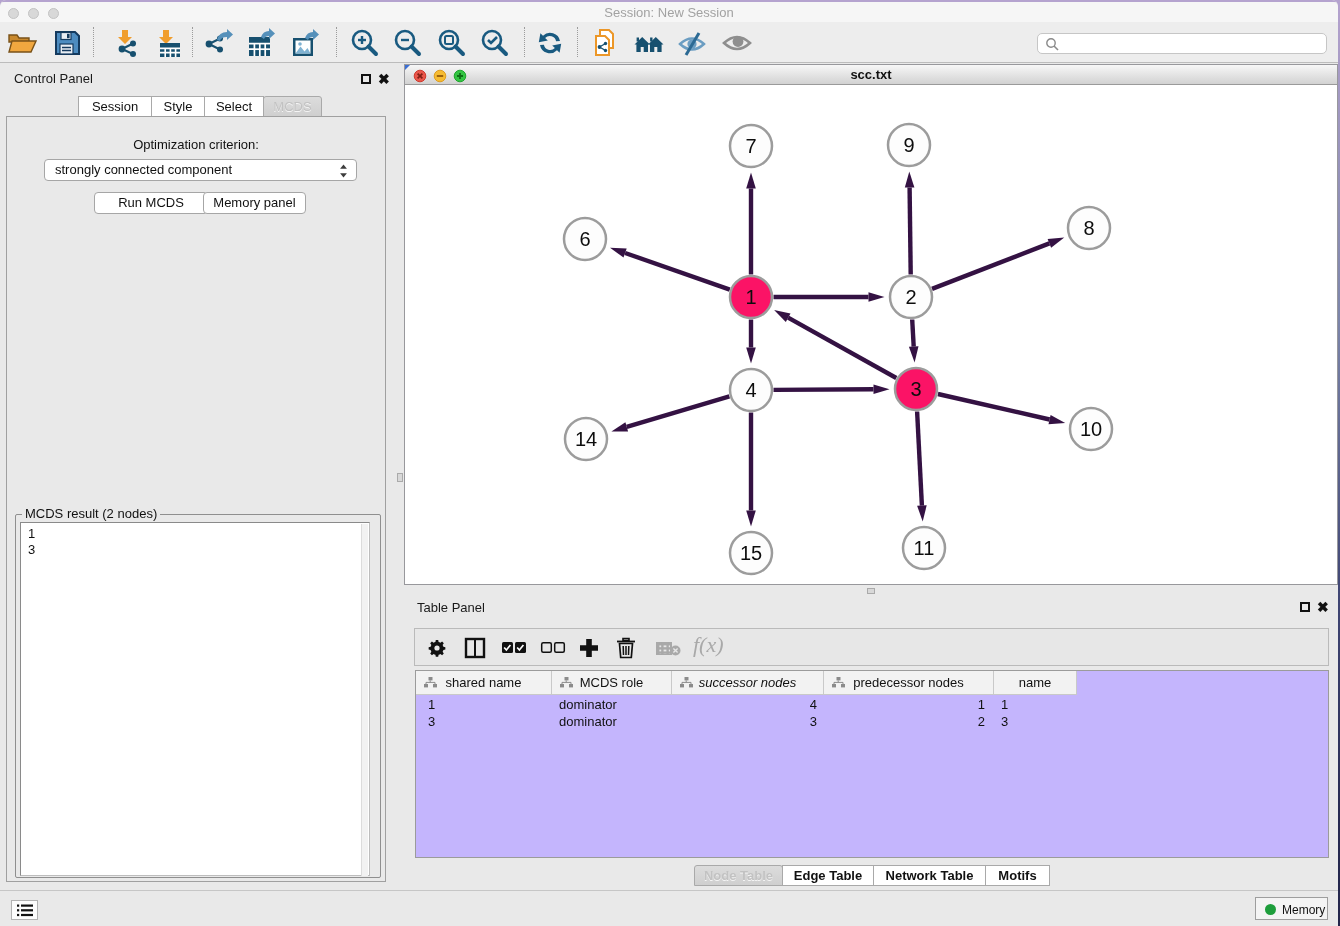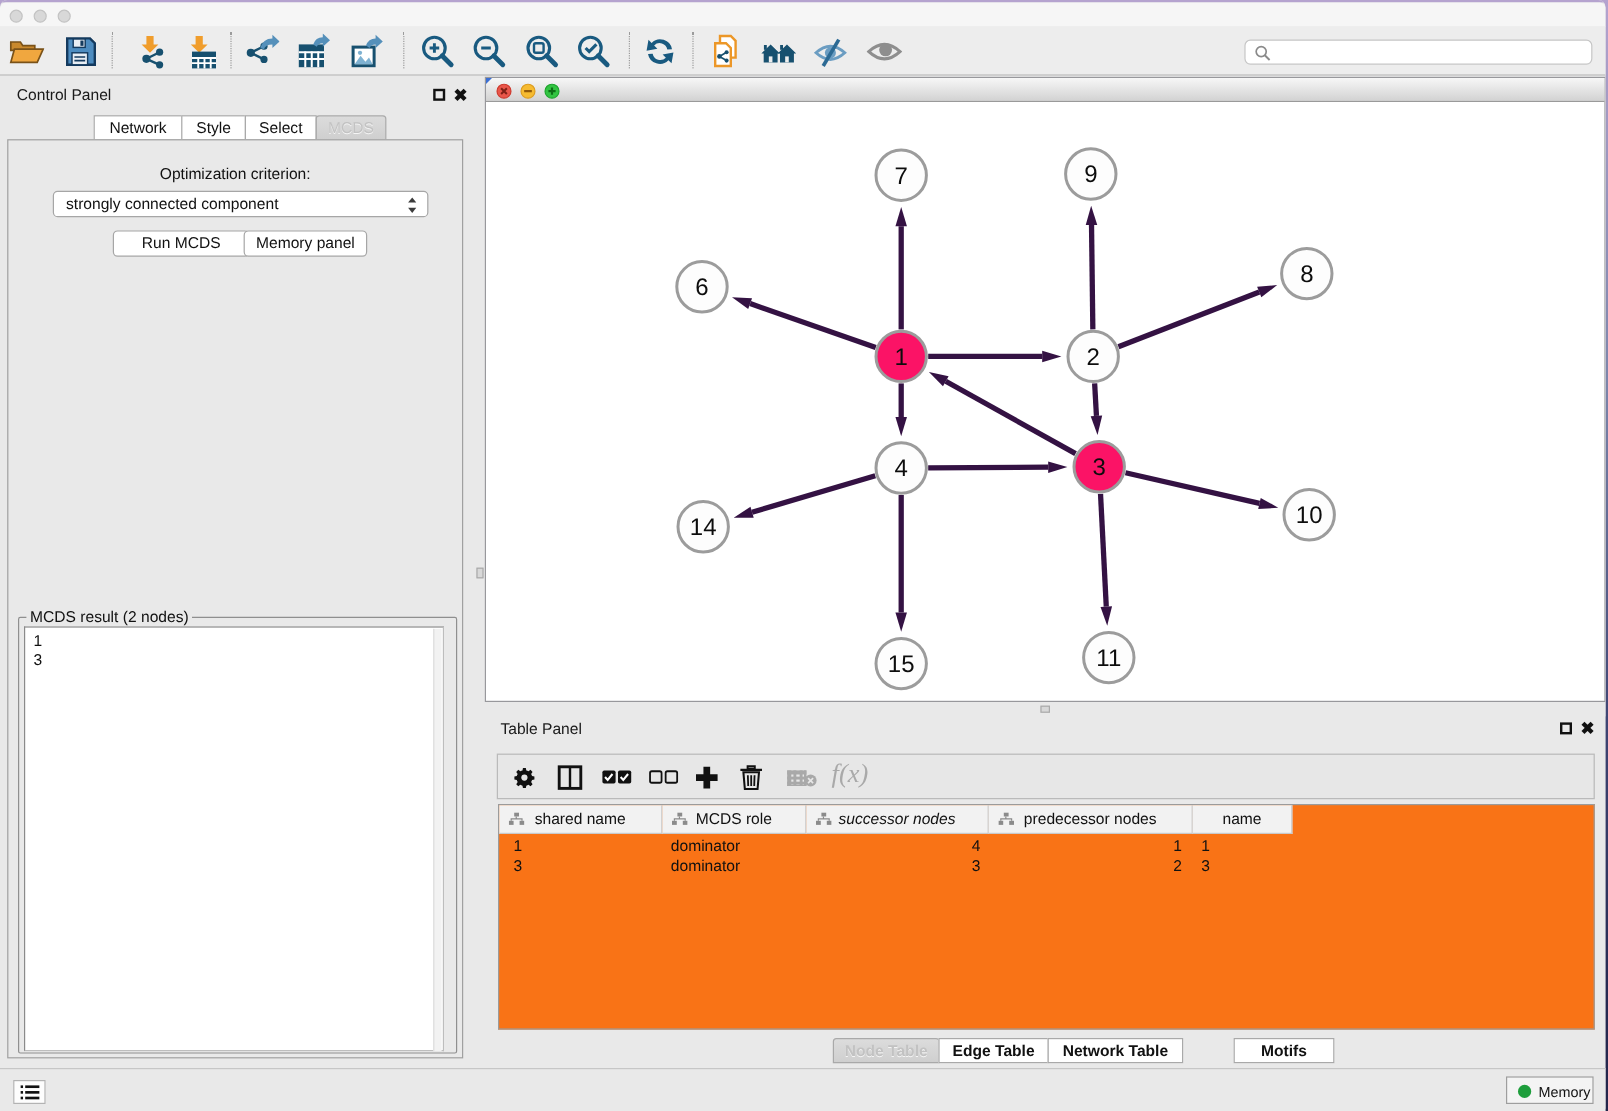--- a/index.html
+++ b/index.html
@@ -66,21 +66,21 @@
 #hsplit .dot { position:absolute; left:463px; top:3px; width:8px; height:6px; background:#d8d8d8;
   border:1px solid #aaa; }
 #vsplit-dot { position:absolute; left:397px; top:473px; width:6px; height:9px; background:#d8d8d8;
   border:1px solid #aaa; }
 
 
 #tp-title { position:absolute; left:417px; top:600px; font-size:13px; color:#1a1a1a; }
 #tp-toolbar { position:absolute; left:414px; top:628px; width:915px; height:38px;
   background:#e7e7e7; border:1px solid #bababa; }
 #tablebox { position:absolute; left:415px; top:670px; width:914px; height:188px;
-  background:#f97316; border:1px solid #9b9b9b; }
+  background:#c4b5fd; border:1px solid #9b9b9b; }
 .th { position:absolute; top:0; height:24px; background:#f2f2f2; border-right:1px solid #c9c9c9;
   border-bottom:1px solid #c9c9c9; font-size:13px; color:#111; text-align:center; line-height:24px; }
 .td { position:absolute; font-size:13px; color:#111; height:17px; line-height:17px; }
 .btab { position:absolute; top:0; height:21px; background:#fff; border:1px solid #a9a9a9;
   font-size:13px; color:#111; text-align:center; line-height:20px; font-weight:bold; }
 .btab.sel { background:linear-gradient(#dcdcdc,#cfcfcf); color:#c2c2c2;
   text-shadow:0 1px 0 #f5f5f5; border-radius:3px 3px 0 0; font-weight:bold; }
 
 
 #statusbar { position:absolute; left:0; top:890px; width:1338px; height:34px;
@@ -90,20 +90,21 @@
 #membtn { position:absolute; left:1255px; top:6px; width:73px; height:23px; background:#f4f4f4;
   border:1px solid #9e9e9e; font-size:13px; color:#111; }
 </style></head>
 <body>
 <div id="app">
   <div id="purpletop"></div>
   <div id="titlebar">
     <div class="tl" style="left:8px"></div>
     <div class="tl" style="left:28px"></div>
     <div class="tl" style="left:48px"></div>
+    <div id="titletext">Session: New Session</div>
   </div>
   <div id="toolbar">
     <div class="tsep" style="left:93px"></div>
     <div class="tsep" style="left:192px"></div>
     <div class="tsep" style="left:336px"></div>
     <div class="tsep" style="left:524px"></div>
     <div class="tsep" style="left:577px"></div>
 
     <svg class="ticon" style="left:7px" width="30" height="30" viewBox="0 0 30 30">
       <path d="M2 7 h8 l2 3 h10 v4 h-20 z" fill="#c9892d" stroke="#7a5218" stroke-width="1.4"></path>
@@ -248,21 +249,21 @@
       <svg width="15" height="15" viewBox="0 0 15 15">
         <circle cx="6" cy="6" r="4.2" fill="none" stroke="#8a8a8a" stroke-width="1.4"></circle>
         <line x1="9" y1="9" x2="13" y2="13" stroke="#8a8a8a" stroke-width="1.6"></line>
       </svg>
     </div>
   </div>
 
   <div id="cp-title">Control Panel</div>
   <div class="wctl-sq" style="left:361px; top:74px;"></div>
   <div class="wctl-x" style="left:378px; top:71px;">✖</div>
-  <div class="tab" style="left:78px; top:96px; width:74px;">Network</div>
+  <div class="tab" style="left:78px; top:96px; width:74px;">Session</div>
   <div class="tab" style="left:151px; top:96px; width:54px;">Style</div>
   <div class="tab" style="left:204px; top:96px; width:60px;">Select</div>
   <div class="tab sel" style="left:263px; top:96px; width:59px;">MCDS</div>
   <div id="cp-body"></div>
   <div id="opt-select">strongly connected component
     <svg style="position:absolute;right:8px;top:4px" width="9" height="14" viewBox="0 0 9 14">
       <path d="M4.5 0.5 l3.4 4.3 h-6.8 z" fill="#3c3c3c"></path>
       <path d="M4.5 13.5 l3.4 -4.3 h-6.8 z" fill="#3c3c3c"></path>
     </svg>
   </div>
@@ -278,20 +279,21 @@
     <div style="position:absolute;left:0;top:0;width:0;height:0;border-left:5px solid #3b6fd4;border-bottom:5px solid transparent;z-index:5;"></div>
     <div id="net-titlebar">
       <svg style="position:absolute;left:8px;top:4px" width="60" height="14" viewBox="0 0 60 14">
         <circle cx="7" cy="7" r="5.8" fill="#e9564a" stroke="#ce3a2e" stroke-width="1"></circle>
         <path d="M4.6 4.6 l4.8 4.8 m0 -4.8 l-4.8 4.8" stroke="#801f15" stroke-width="1.7"></path>
         <circle cx="27" cy="7" r="5.8" fill="#f6bb31" stroke="#dd9d20" stroke-width="1"></circle>
         <line x1="3.8" y1="7" x2="10.2" y2="7" stroke="#925a09" stroke-width="1.8" transform="translate(20,0)"></line>
         <circle cx="47" cy="7" r="5.8" fill="#33c442" stroke="#1ea52e" stroke-width="1"></circle>
         <path d="M44 7 h6 m-3 -3 v6" stroke="#0d6e16" stroke-width="1.8"></path>
       </svg>
+      <div id="net-title">scc.txt</div>
     </div>
     <svg id="graph" width="932" height="498" viewBox="0 0 932 498">
       <g stroke="#341243" stroke-width="4.4">
         <line x1="345.0" y1="188.5" x2="345.0" y2="102.5"></line>
         <line x1="323.8" y1="203.6" x2="219.1" y2="167.0"></line>
         <line x1="367.5" y1="211.0" x2="462.5" y2="211.0"></line>
         <line x1="345.0" y1="233.5" x2="345.0" y2="261.5"></line>
         <line x1="490.3" y1="292.0" x2="382.1" y2="231.7"></line>
         <line x1="504.7" y1="188.5" x2="503.6" y2="101.5"></line>
         <line x1="526.0" y1="202.9" x2="643.4" y2="157.4"></line>
@@ -450,21 +452,21 @@
     <div class="td" style="left:585px; top:25px;">1</div>
     <div class="td" style="left:12px; top:42px;">3</div>
     <div class="td" style="left:143px; top:42px;">dominator</div>
     <div class="td" style="left:256px; top:42px; width:145px; text-align:right;">3</div>
     <div class="td" style="left:408px; top:42px; width:161px; text-align:right;">2</div>
     <div class="td" style="left:585px; top:42px;">3</div>
   </div>
   <div class="btab sel" style="left:694px; top:865px; width:89px;">Node Table</div>
   <div class="btab" style="left:782px; top:865px; width:92px;">Edge Table</div>
   <div class="btab" style="left:873px; top:865px; width:113px;">Network Table</div>
-  <div class="btab" style="left:985px; top:865px; width:84px;margin-left:43px;">Motifs</div>
+  <div class="btab" style="left:985px; top:865px; width:65px;">Motifs</div>
 
   <div id="statusbar">
     <div id="listbtn">
       <svg style="position:absolute;left:5px;top:3px" width="16" height="13" viewBox="0 0 16 13">
         <g fill="#111">
           <rect x="0" y="0.5" width="2.2" height="2.2"></rect>
             <rect x="4" y="0.5" width="12" height="2.2"></rect>
           <rect x="0" y="5.2" width="2.2" height="2.2"></rect>
             <rect x="4" y="5.2" width="12" height="2.2"></rect>
           <rect x="0" y="9.9" width="2.2" height="2.2"></rect>

